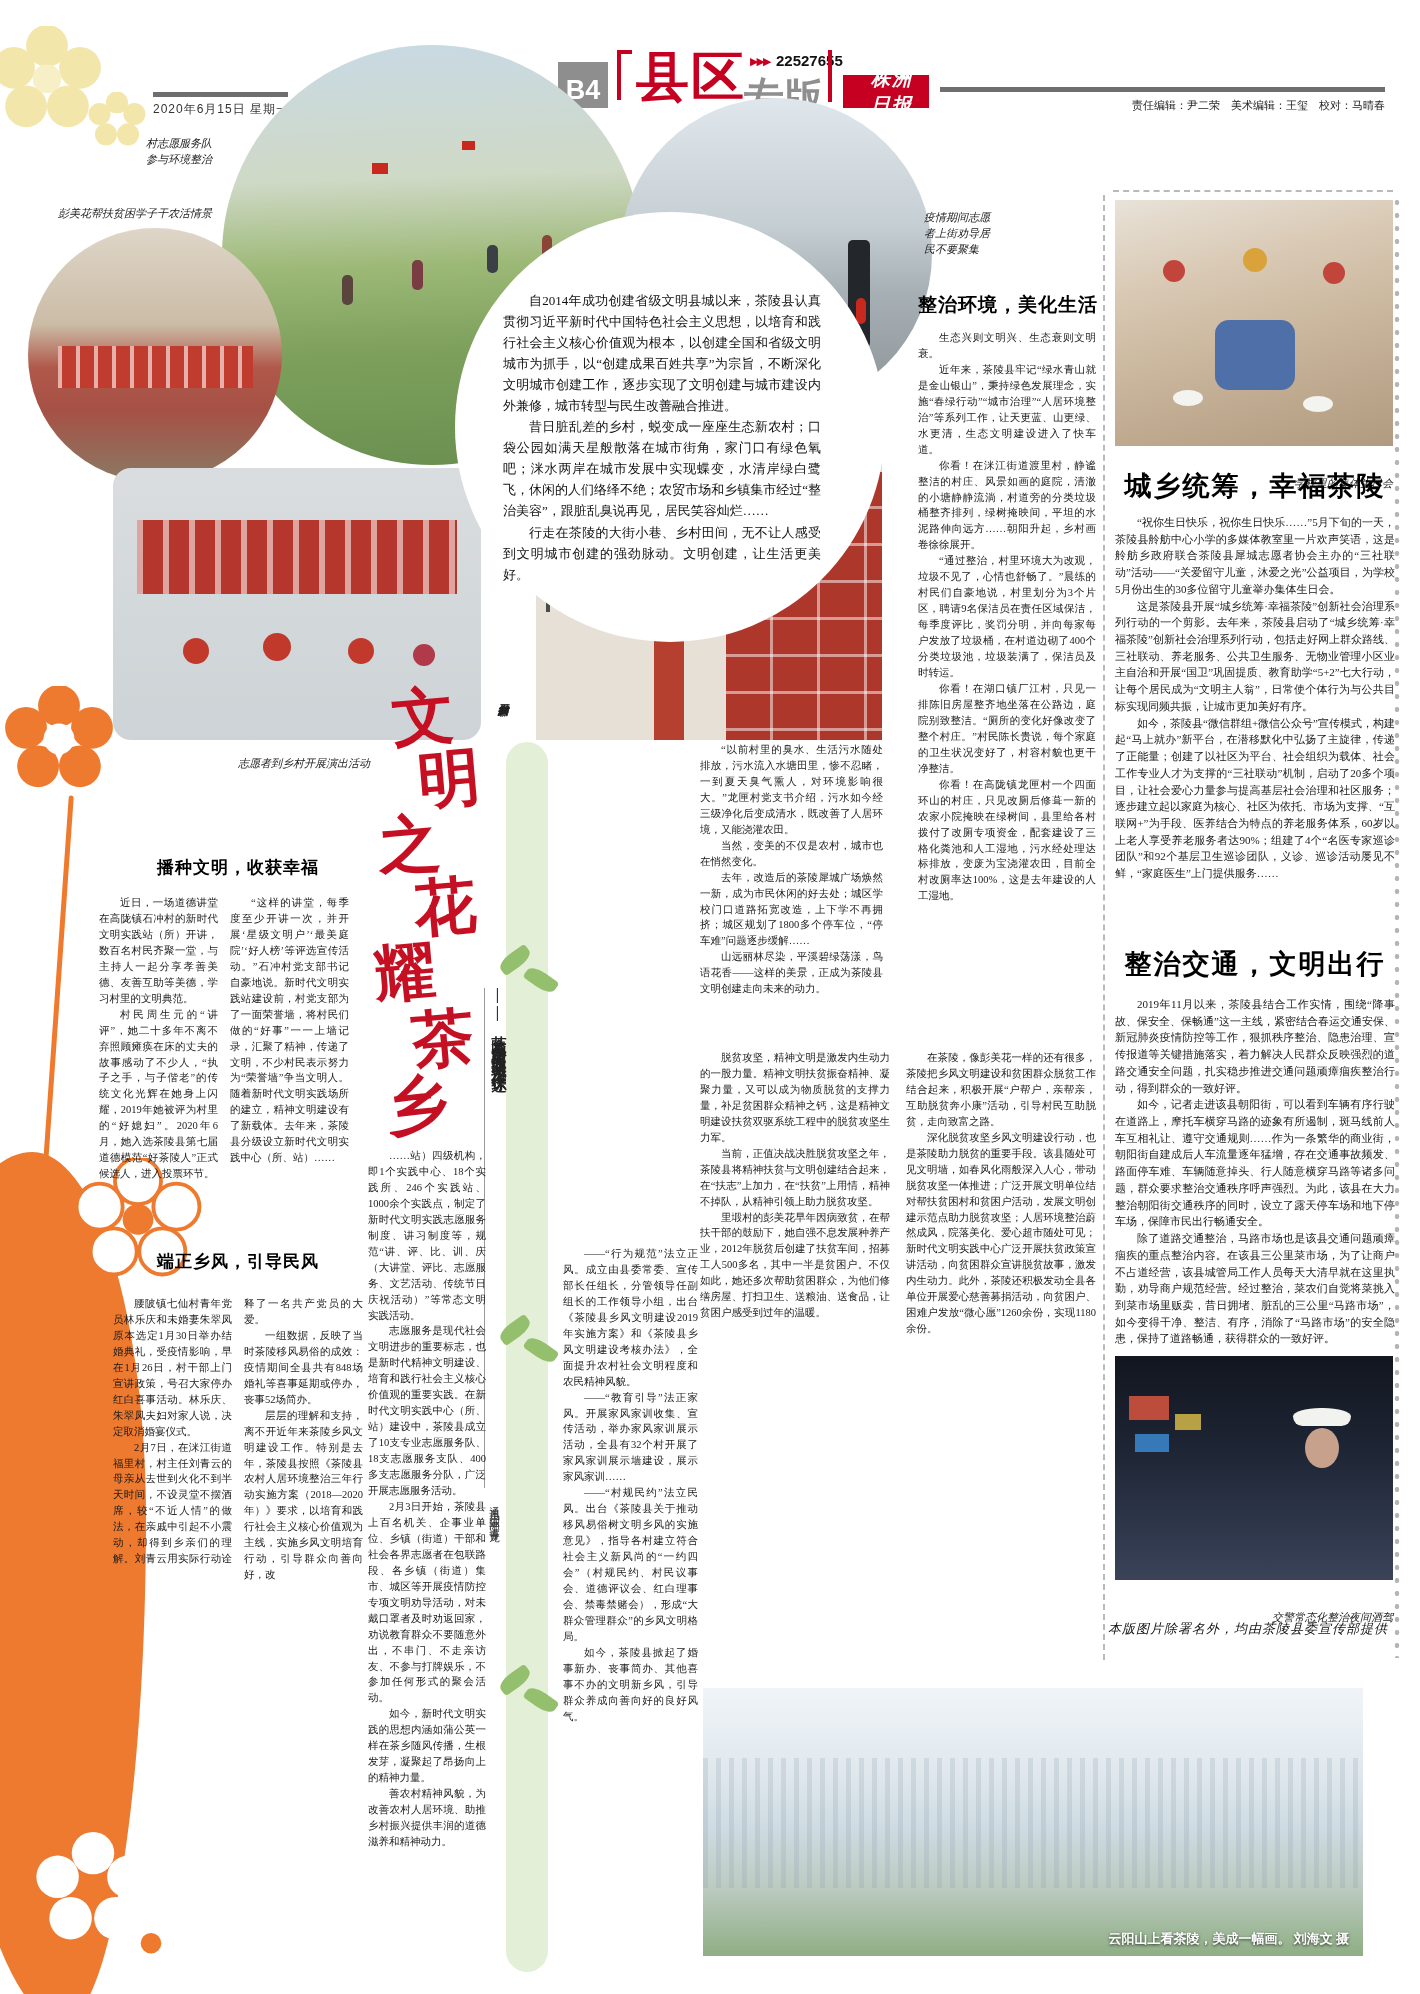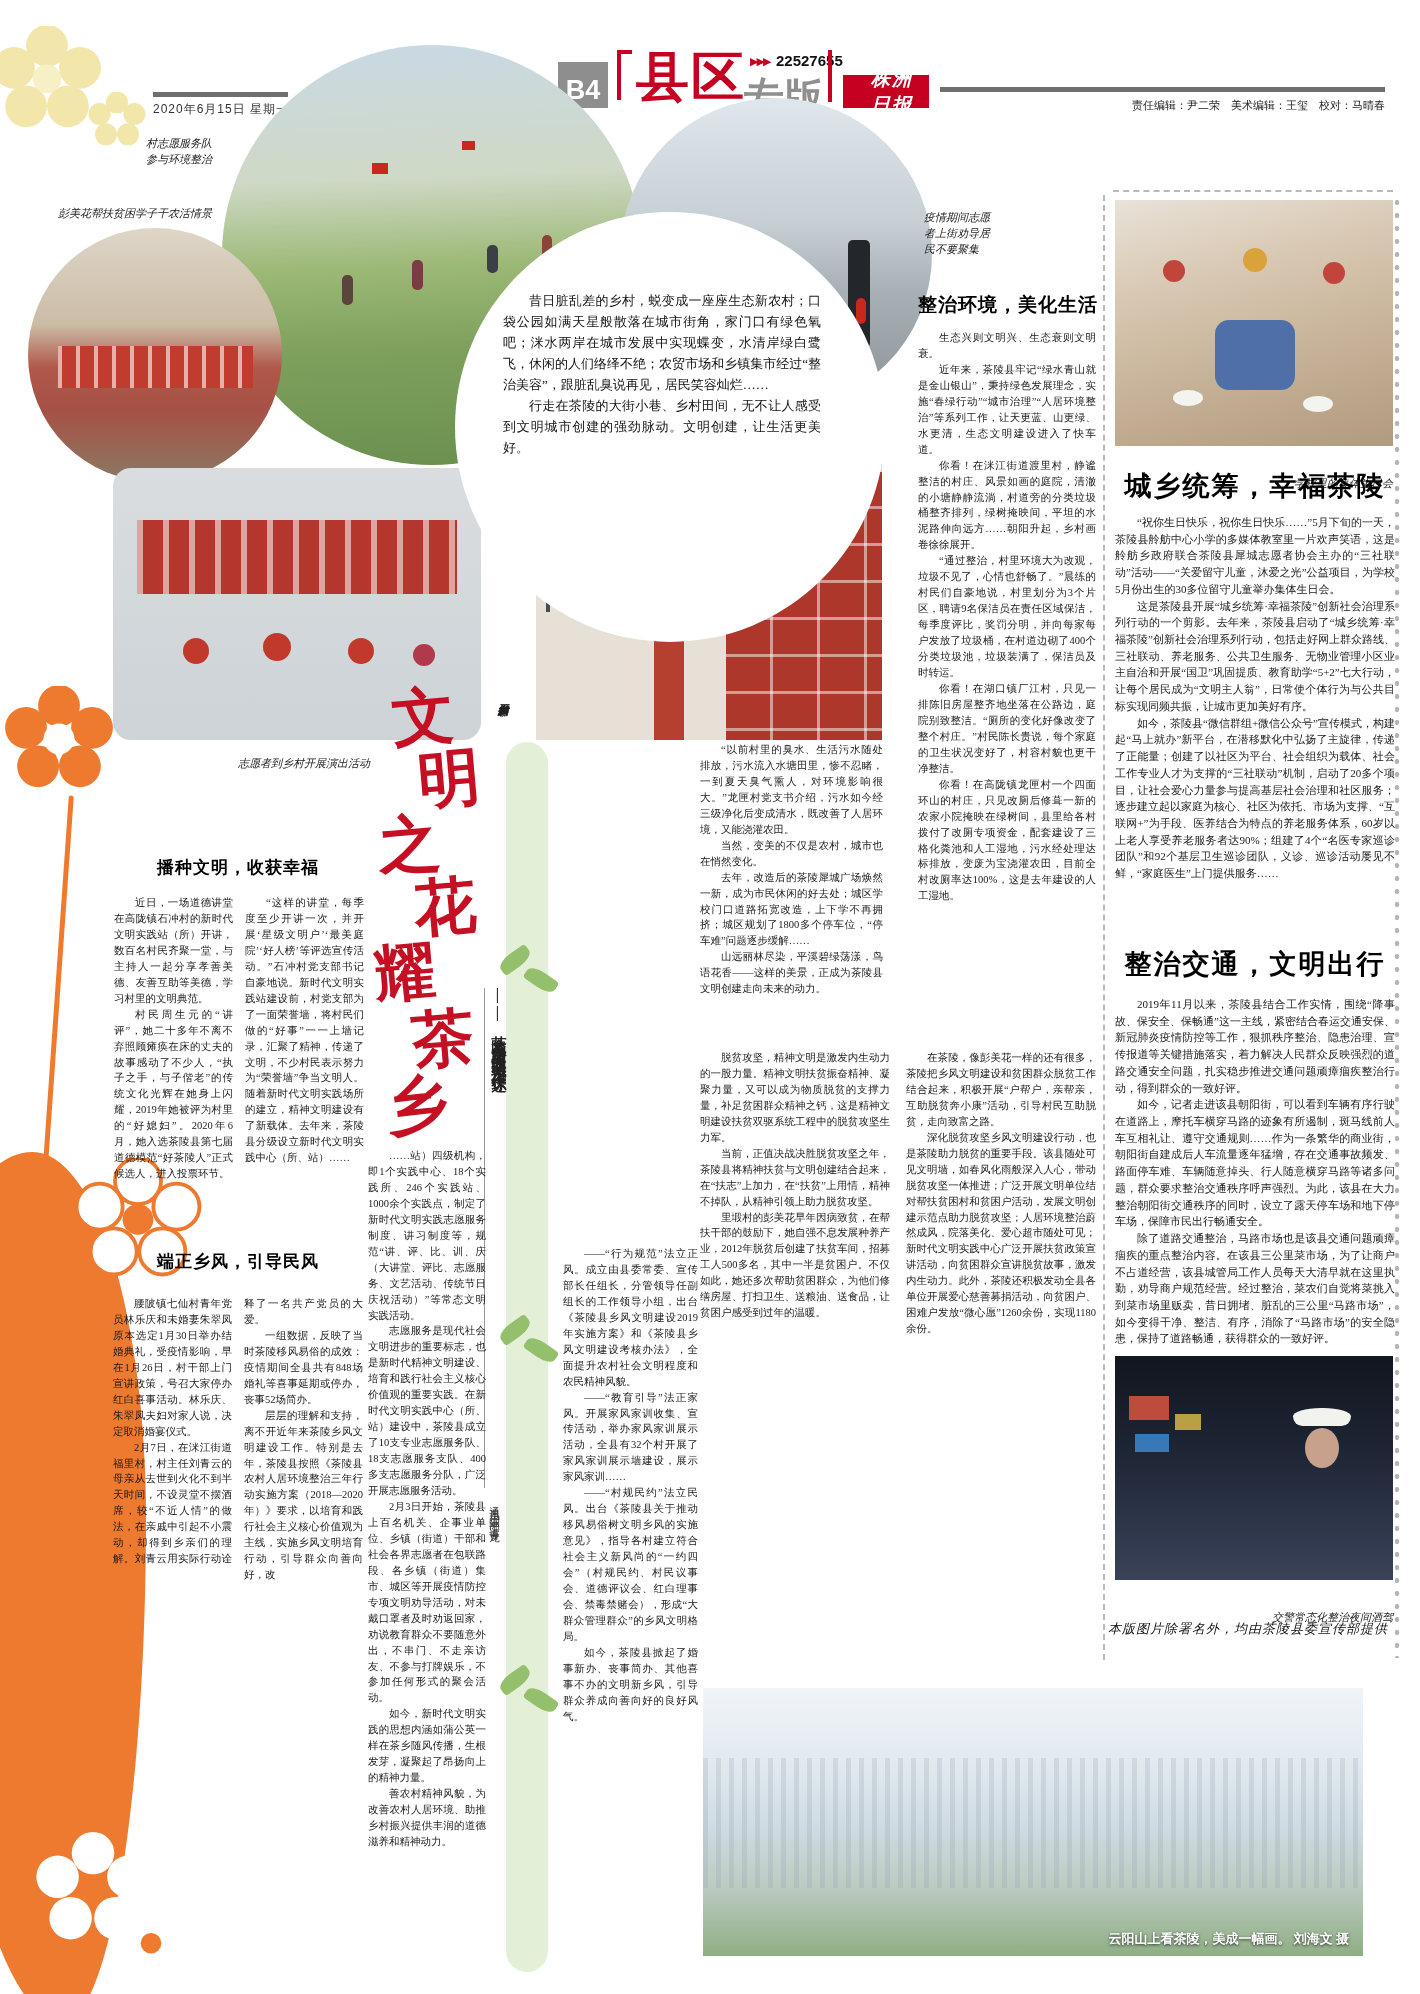--- a/index.html
+++ b/index.html
@@ -210,20 +210,21 @@
     <div class="abs dot" style="left:300px;top:176px;width:22px;height:22px;background:#b03a4a"></div>
   </div>
   <div class="abs ph ph-build" style="left:536px;top:428px;width:346px;height:312px">
     <div class="abs build-red" style="left:190px;top:44px;width:156px;height:268px"></div>
     <div class="abs" style="left:118px;top:60px;width:30px;height:252px;background:#b5402f"></div>
     <div class="abs" style="left:10px;top:150px;width:108px;height:34px;background:repeating-linear-gradient(90deg,#4c4c4c 0 4px,#e8e3da 4px 14px)"></div>
   </div>
 
   <div class="abs circle" style="left:455px;top:212px;width:430px;height:430px;background:#fff">
     <div class="abs intro-text" style="left:48px;top:78px;width:318px;height:300px;overflow:hidden">
+        <p class="para">自2014年成功创建省级文明县城以来，茶陵县认真贯彻习近平新时代中国特色社会主义思想，以培育和践行社会主义核心价值观为根本，以创建全国和省级文明城市为抓手，以“创建成果百姓共享”为宗旨，不断深化文明城市创建工作，逐步实现了文明创建与城市建设内外兼修，城市转型与民生改善融合推进。</p>
         <p class="para">昔日脏乱差的乡村，蜕变成一座座生态新农村；口袋公园如满天星般散落在城市街角，家门口有绿色氧吧；洣水两岸在城市发展中实现蝶变，水清岸绿白鹭飞，休闲的人们络绎不绝；农贸市场和乡镇集市经过“整治美容”，跟脏乱臭说再见，居民笑容灿烂……</p>
         <p class="para">行走在茶陵的大街小巷、乡村田间，无不让人感受到文明城市创建的强劲脉动。文明创建，让生活更美好。</p>
       </div>
   </div>
 
   <div class="abs photo-cap" style="left:146px;top:112px;width:74px">村志愿服务队参与环境整治</div>
   <div class="abs photo-cap" style="left:58px;top:182px;width:160px">彭美花帮扶贫困学子干农活情景</div>
   <div class="abs photo-cap" style="left:924px;top:186px;width:72px">疫情期间志愿者上街劝导居民不要聚集</div>
   <div class="abs photo-cap" style="left:238px;top:732px;width:200px">志愿者到乡村开展演出活动</div>
   <div class="abs photo-cap vert" style="left:494px;top:672px;height:86px">石冲村妇女学习家风家训</div>
@@ -235,21 +236,21 @@
       <span class="ch">花</span>
       <span class="ch">耀</span>
       <span class="ch">茶</span>
       <span class="ch">乡</span>
     </div>
   <div class="abs" style="left:508px;top:990px;width:0;height:0"></div>
   <div class="abs vert sub-title" style="left:484px;top:988px;height:500px;border-left:1px solid #999;padding-left:4px">——茶陵县创建省级文明城市工作综述</div>
   <div class="abs vert byline" style="left:487px;top:1498px;height:170px">通讯员 陈洲平 谭青龙</div>
 
   <div class="abs sec-head sec-head-sm" style="left:113px;top:856px;width:250px">播种文明，收获幸福</div>
-  <div class="abs body-text two-col" style="left:114px;top:895px;width:250px;height:352px">
+  <div class="abs body-text two-col" style="left:99px;top:895px;width:250px;height:352px">
       <p class="para">近日，一场道德讲堂在高陇镇石冲村的新时代文明实践站（所）开讲，数百名村民齐聚一堂，与主持人一起分享孝善美德、友善互助等美德，学习村里的文明典范。</p>
       <p class="para">村民周生元的“讲评”，她二十多年不离不弃照顾瘫痪在床的丈夫的故事感动了不少人，“执子之手，与子偕老”的传统文化光辉在她身上闪耀，2019年她被评为村里的“好媳妇”。2020年6月，她入选茶陵县第七届道德模范“好茶陵人”正式候选人，进入投票环节。</p>
       <p class="para">“这样的讲堂，每季度至少开讲一次，并开展‘星级文明户’‘最美庭院’‘好人榜’等评选宣传活动。”石冲村党支部书记自豪地说。新时代文明实践站建设前，村党支部为了一面荣誉墙，将村民们做的“好事”一一上墙记录，汇聚了精神，传递了文明，不少村民表示努力为“荣誉墙”争当文明人。随着新时代文明实践场所的建立，精神文明建设有了新载体。去年来，茶陵县分级设立新时代文明实践中心（所、站）……</p>
     </div>
 
   <div class="abs sec-head sec-head-sm" style="left:113px;top:1250px;width:250px">端正乡风，引导民风</div>
   <div class="abs body-text two-col" style="left:113px;top:1296px;width:250px;height:666px">
       <p class="para">腰陂镇七仙村青年党员林乐庆和未婚妻朱翠凤原本选定1月30日举办结婚典礼，受疫情影响，早在1月26日，村干部上门宣讲政策，号召大家停办红白喜事活动。林乐庆、朱翠凤夫妇对家人说，决定取消婚宴仪式。</p>
       <p class="para">2月7日，在洣江街道福里村，村主任刘青云的母亲从去世到火化不到半天时间，不设灵堂不摆酒席，较“不近人情”的做法，在亲戚中引起不小震动，却得到乡亲们的理解。刘青云用实际行动诠释了一名共产党员的大爱。</p>
       <p class="para">一组数据，反映了当时茶陵移风易俗的成效：疫情期间全县共有848场婚礼等喜事延期或停办，丧事52场简办。</p>

